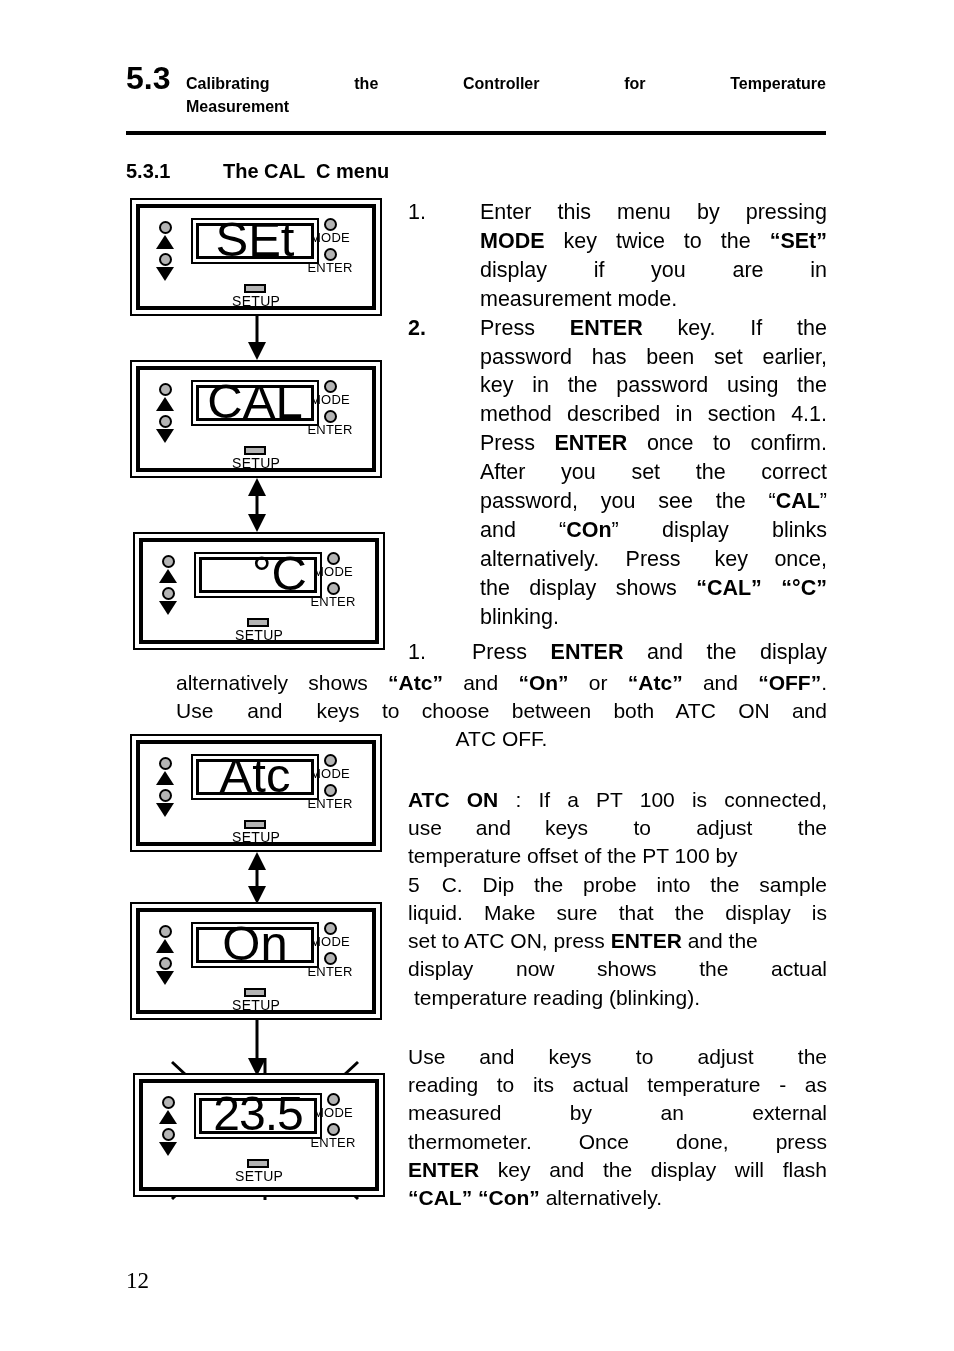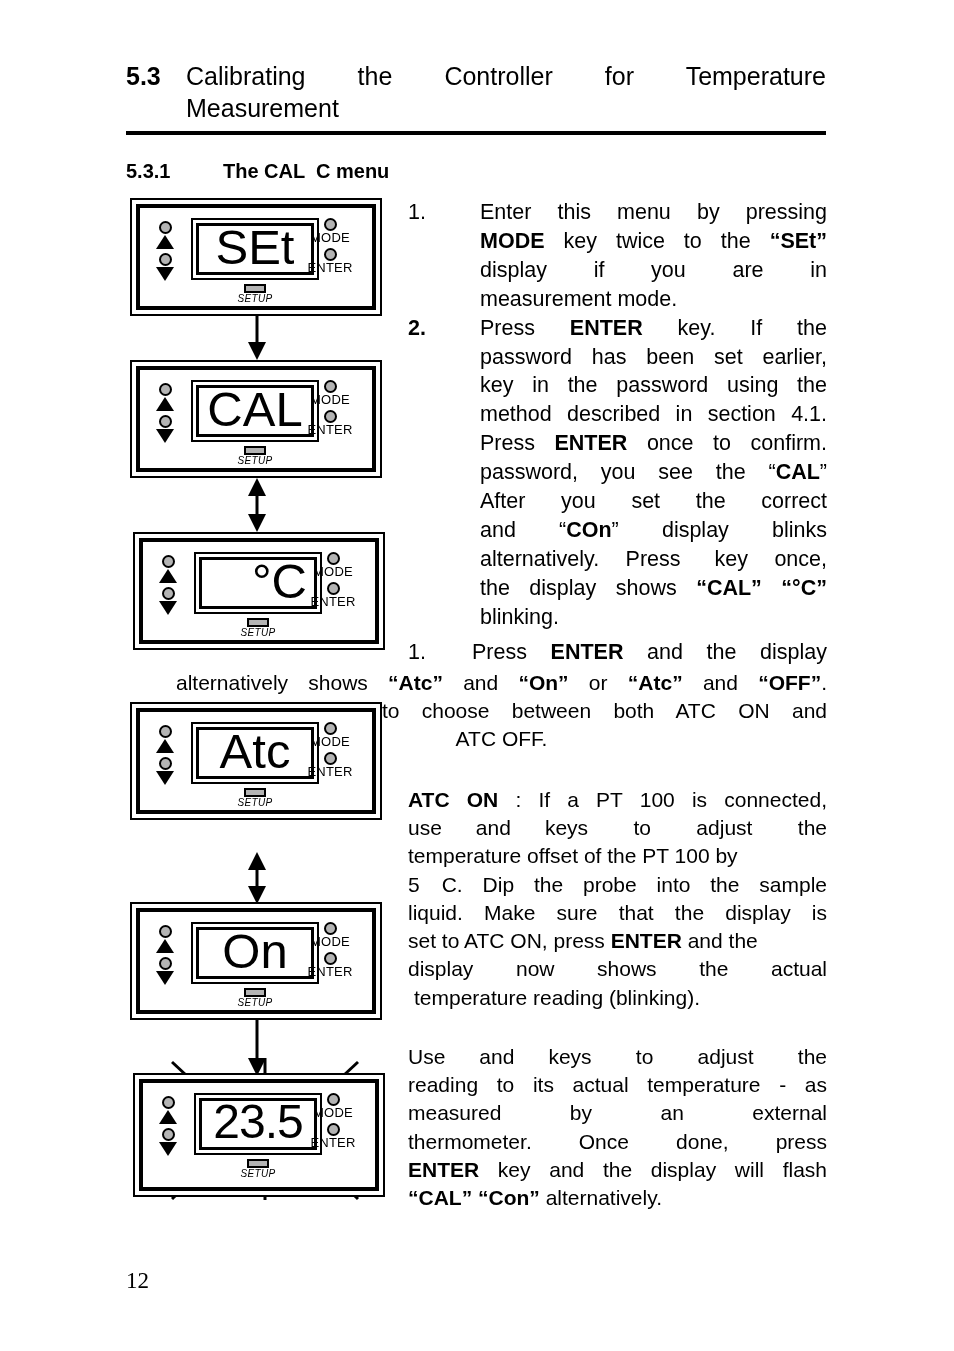--- a/index.html
+++ b/index.html
@@ -30,29 +30,29 @@
     position: absolute;
     left: 126px;
     top: 60px;
     width: 700px;
   }
   .h2-row {
     display: flex;
     align-items: baseline;
   }
   .h2-num {
-    font-size: 25px;
+    font-size: 32px;
     font-weight: bold;
     letter-spacing: 0px;
     width: 60px;
     flex: 0 0 60px;
   }
   .h2-text {
-    font-size: 25px;
-    font-weight: normal;
+    font-size: 16px;
+    font-weight: bold;
     text-align: justify;
     text-align-last: justify;
     flex: 1 1 auto;
     line-height: 1.28;
   }
   .h2-text.last {
     text-align-last: left;
   }
   .rule {
     position: absolute;
@@ -173,21 +173,21 @@
     margin-top: 1px;
   }
   .led-sp { height: 4px; }
 
   
   .lcd {
     position: absolute;
     left: 51px;
     top: 10px;
     width: 128px;
-    height: 62px;
+    height: 46px;
     border: 2px solid #000;
     box-sizing: border-box;
     background: #fff;
   }
   .lcd-in {
     position: absolute;
     left: 3px; top: 3px; right: 3px; bottom: 3px;
     border: 3px solid #000;
     box-sizing: border-box;
     display: flex;
@@ -216,24 +216,23 @@
     text-align: center;
   }
   .setup-box {
     width: 22px; height: 9px;
     background: #b4b4b4;
     border: 2px solid #000;
     box-sizing: border-box;
     margin: 0 auto 1px auto;
   }
   .setup-lbl {
-    font-size: 10px;
+    font-size: 14px;
     letter-spacing: 0.3px;
     line-height: 1;
-    font-style: italic;
   }
 
   
   .btns {
     position: absolute;
     right: 9px;
     top: 10px;
     width: 66px;
     text-align: center;
   }
@@ -309,22 +308,22 @@
     </div>
 
     <div class="li">
       <div class="li-num b">2.</div>
       <div class="li-body jf">
         <span class="ln">Press <b>ENTER</b> key. If the</span>
         <span class="ln">password has been set earlier,</span>
         <span class="ln">key in the password using the</span>
         <span class="ln">method described in section 4.1.</span>
         <span class="ln">Press <b>ENTER</b> once to confirm.</span>
+        <span class="ln">After you set the correct</span>
         <span class="ln">password, you see the “<b>CAL</b>”</span>
-        <span class="ln">After you set the correct</span>
         <span class="ln">and “<b>COn</b>” display blinks</span>
         <span class="ln">alternatively. Press<span class="keygap"></span>key once,</span>
         <span class="ln">the display shows <b>“CAL”</b> <b>“°C”</b></span>
         <span class="ln last">blinking.</span>
       </div>
     </div>
   </div>
 
   <div style="position:absolute; left:408px; top:638px; width:419px;">
     <div class="li">
@@ -456,21 +455,21 @@
         <div class="btns">
           <div class="btn-dot"></div>
           <div class="btn-lbl">MODE</div>
           <div class="btn-dot"></div>
           <div class="btn-lbl">ENTER</div>
         </div>
       </div>
     </div>
   </div>
 
-  <div class="panel" style="left:130px; top:702px;">
+  <div class="panel" style="left:130px; top:734px;">
     <div class="panel-inner">
       <div class="panel-face">
         <div class="leds">
           <div class="led"></div>
           <div class="tri-up"></div>
           <div class="led-sp"></div>
           <div class="led"></div>
           <div class="tri-dn"></div>
         </div>
         <div class="lcd">

